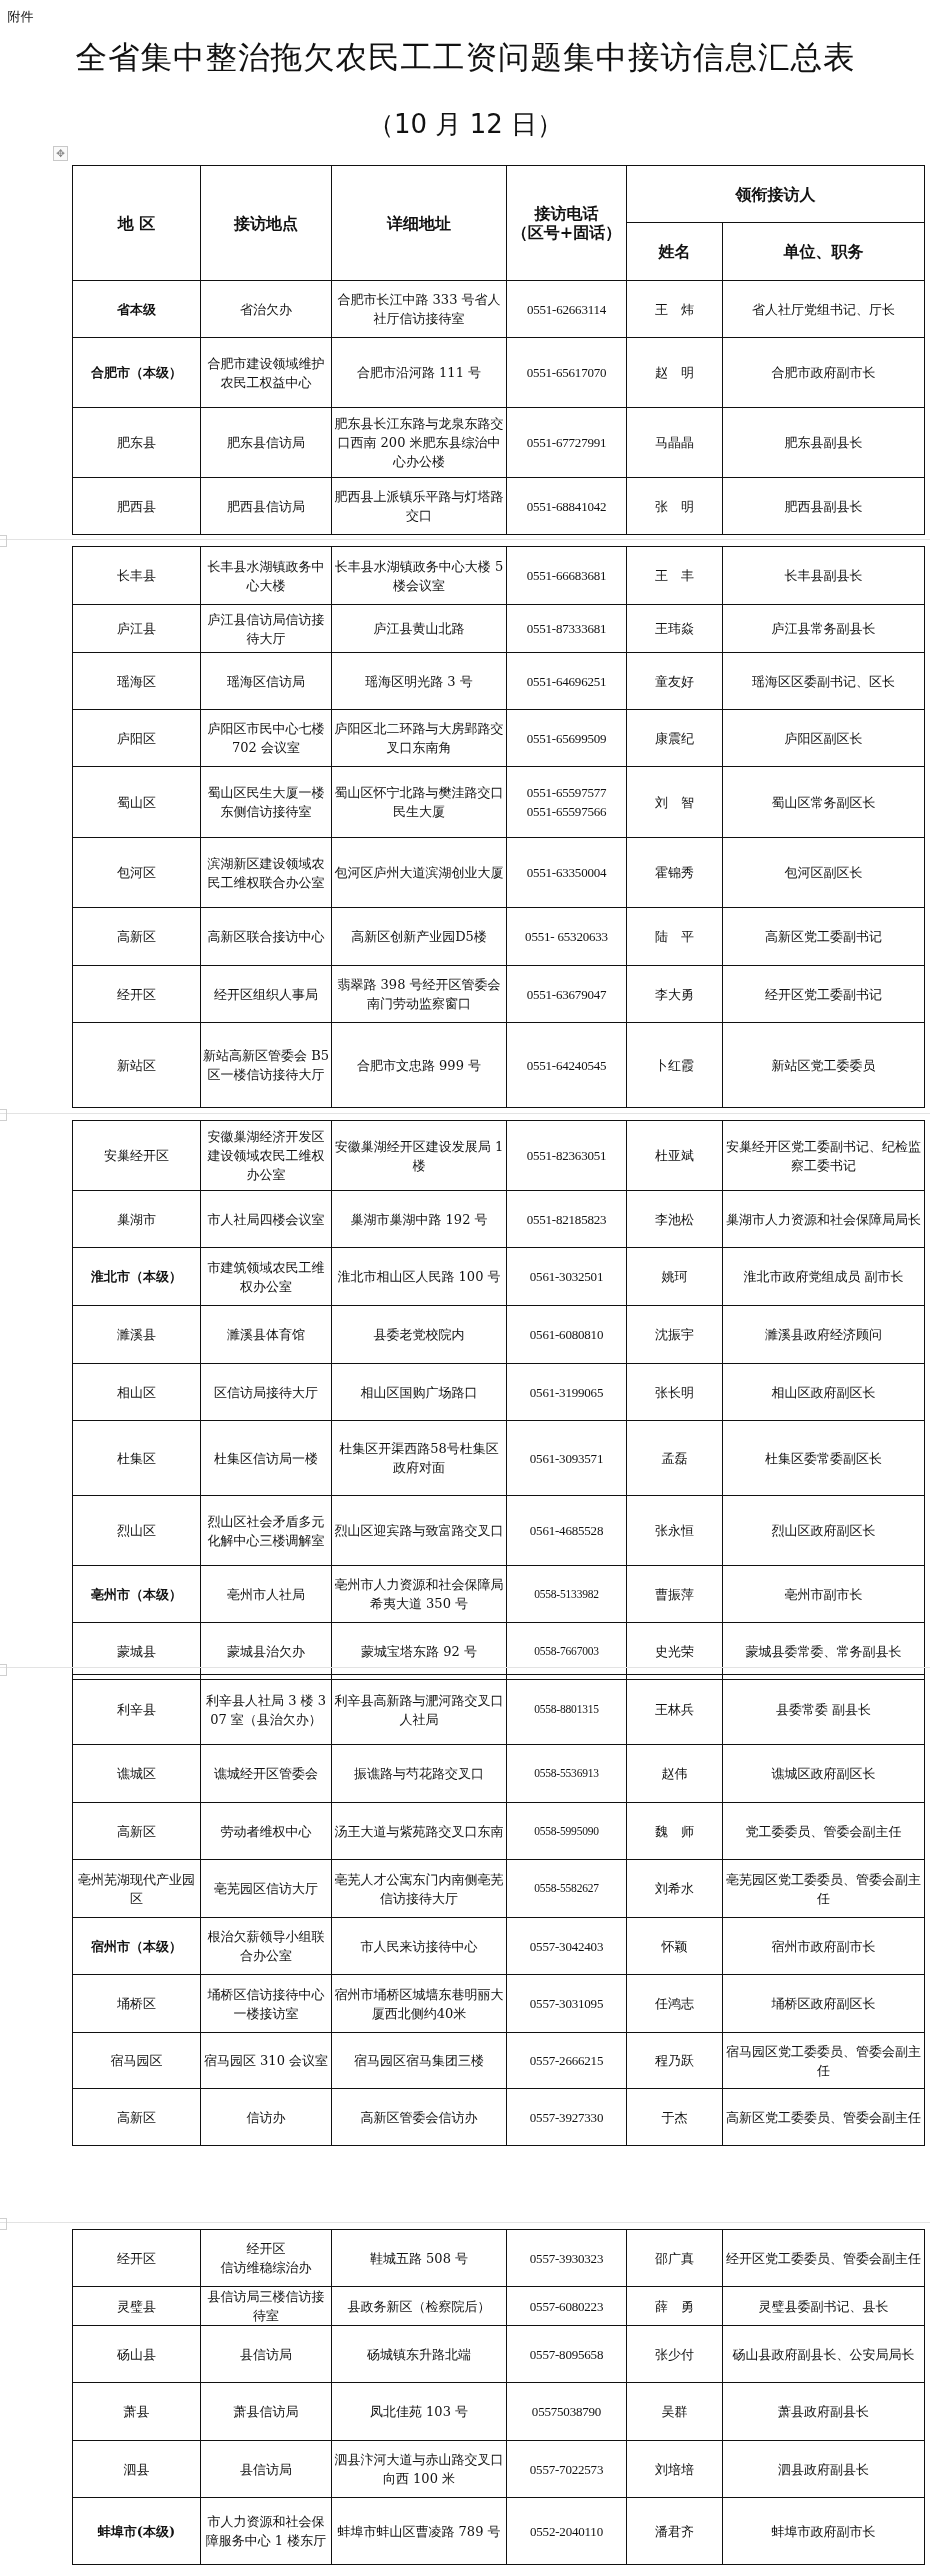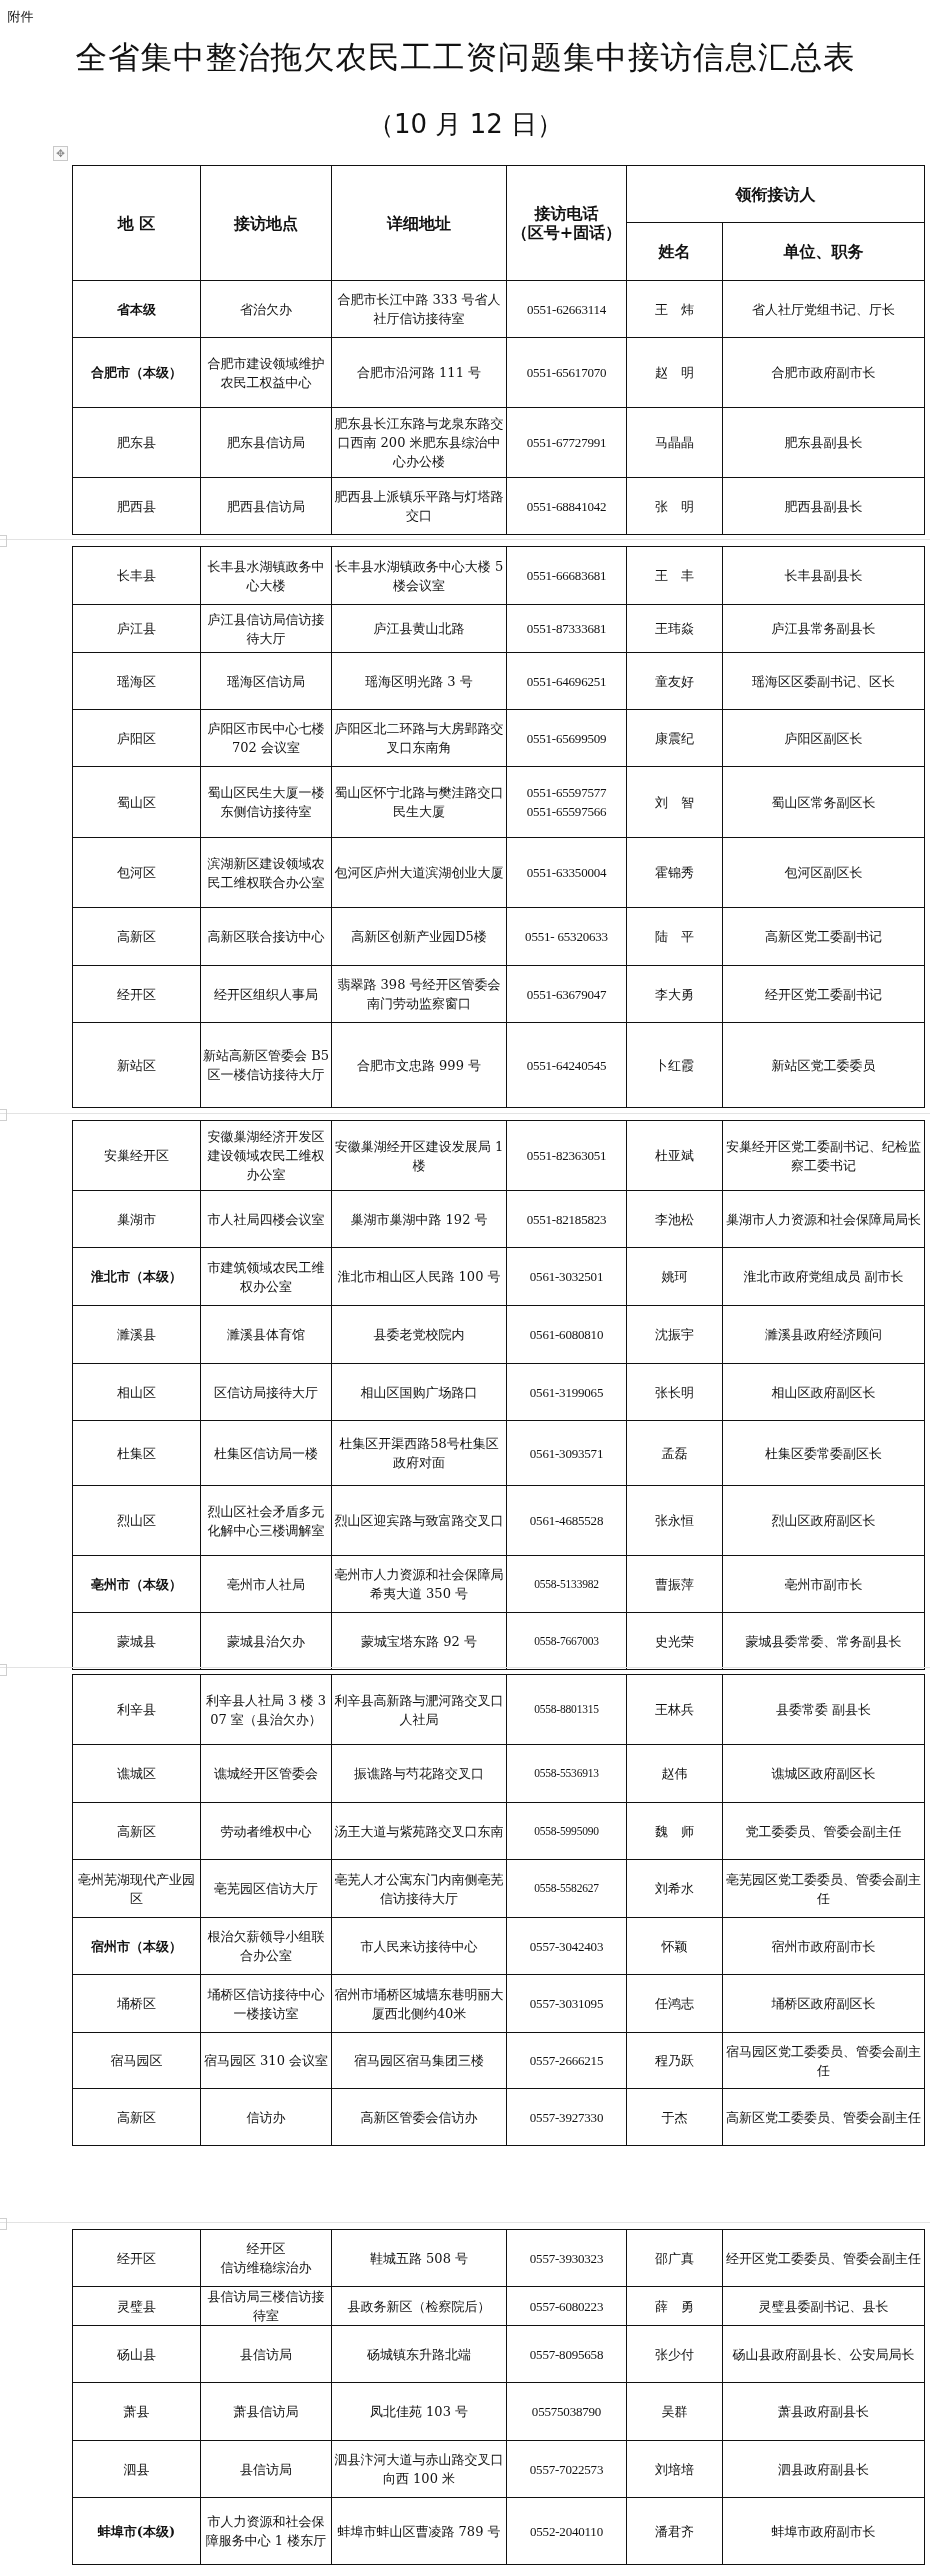--- a/index.html
+++ b/index.html
@@ -243,21 +243,21 @@
           <td>濉溪县政府经济顾问</td>
         </tr>
         <tr style="height: 57px;">
           <td>相山区</td>
           <td>区信访局接待大厅</td>
           <td>相山区国购广场路口</td>
           <td class="phone">0561-3199065</td>
           <td>张长明</td>
           <td>相山区政府副区长</td>
         </tr>
-        <tr style="height: 65px;">
+        <tr style="height: 75px;">
           <td>杜集区</td>
           <td>杜集区信访局一楼</td>
           <td>杜集区开渠西路58号杜集区政府对面</td>
           <td class="phone">0561-3093571</td>
           <td>孟磊</td>
           <td>杜集区委常委副区长</td>
         </tr>
         <tr style="height: 70px;">
           <td>烈山区</td>
           <td>烈山区社会矛盾多元化解中心三楼调解室</td>

